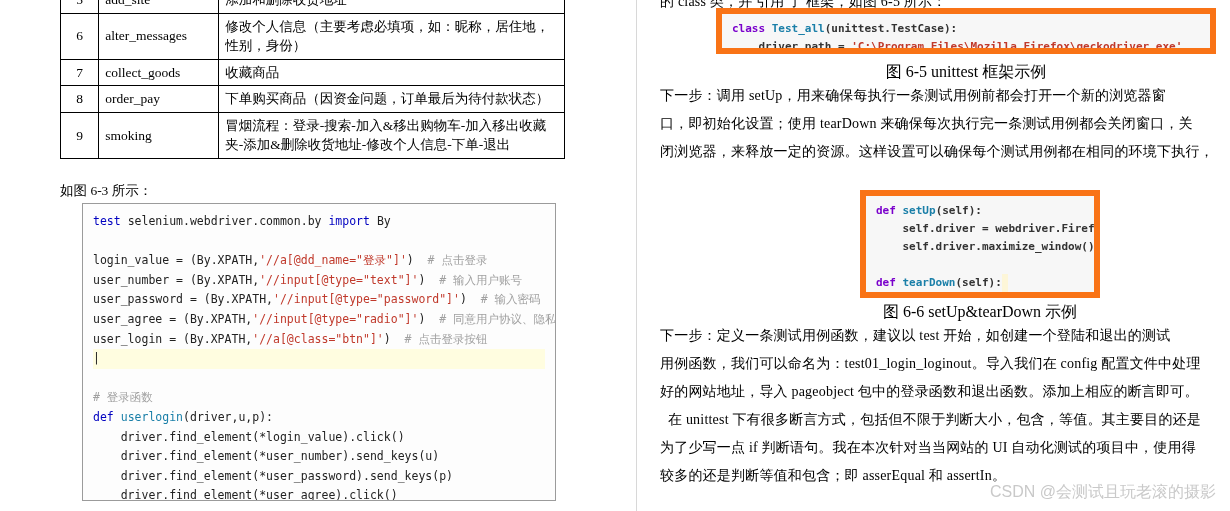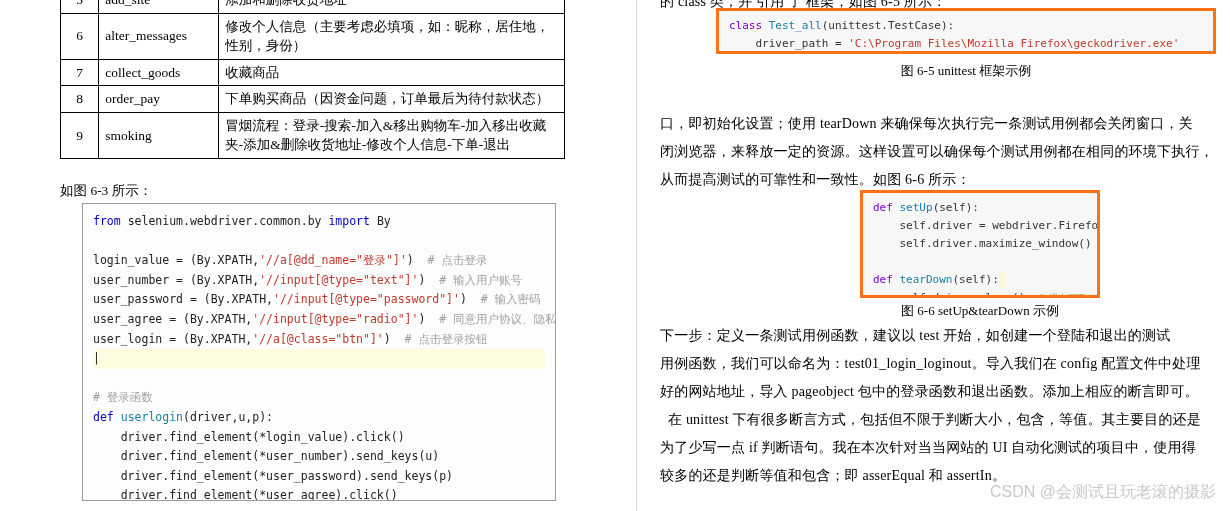--- a/index.html
+++ b/index.html
@@ -118,36 +118,37 @@
   .r-text {
     position: absolute;
     font-size: 14px;
     line-height: 28px;
     color: #000;
     letter-spacing: 0.2px;
   }
   .r-code-box {
     position: absolute;
     background: #f7f7f7;
-    border: 3px solid #f97316;
+    border: 6px solid #f97316;
     box-sizing: border-box;
     overflow: hidden;
+    font-weight: bold;
   }
   .r-code-box pre {
     margin: 0;
     padding: 6px 10px;
     font-family: "DejaVu Sans Mono", monospace;
     font-size: 11px;
     line-height: 18px;
     white-space: pre;
     color: #333;
   }
   .fig-caption {
     position: absolute;
-    font-size: 13px;
+    font-size: 16px;
     text-align: center;
     color: #000;
   }
   .watermark {
     position: absolute;
     right: 14px;
     bottom: 8px;
     font-size: 16px;
     color: #c9c9c9;
     font-family: "Liberation Sans", sans-serif;
@@ -189,21 +190,21 @@
           <td class="col-num">9</td>
           <td class="col-name">smoking</td>
           <td class="col-desc">冒烟流程：登录-搜索-加入&amp;移出购物车-加入移出收藏夹-添加&amp;删除收货地址-修改个人信息-下单-退出</td>
         </tr>
       </tbody>
     </table>
 
     <div class="caption-line">如图 6-3 所示：</div>
 
     <div class="code-box">
-      <pre><span class="kw">from</span> selenium.webdriver.common.by <span class="kw">import</span> By
+      <pre><span class="kw">test</span> selenium.webdriver.common.by <span class="kw">import</span> By
 
 login_value = (By.XPATH,<span class="str">'//a[@dd_name="</span><span class="str-cn">登录</span><span class="str">"]'</span>)  <span class="cmt"># 点击登录</span>
 user_number = (By.XPATH,<span class="str">'//input[@type="text"]'</span>)  <span class="cmt"># 输入用户账号</span>
 user_password = (By.XPATH,<span class="str">'//input[@type="password"]'</span>)  <span class="cmt"># 输入密码</span>
 user_agree = (By.XPATH,<span class="str">'//input[@type="radio"]'</span>)  <span class="cmt"># 同意用户协议、隐私政策</span>
 user_login = (By.XPATH,<span class="str">'//a[@class="btn"]'</span>)  <span class="cmt"># 点击登录按钮</span>
 <span class="caret-line">|</span>
 <span class="cmt"># 登录函数</span>
 <span class="kw">def</span> <span class="fn">userlogin</span>(driver,u,p):
     driver.find_element(*login_value).click()
@@ -220,23 +221,23 @@
 
     <div class="r-text" style="left: 0px; top: -12px; width: 560px;">的 class 类，并 引用 了 框架，如图 6-5 所示：</div>
 
     <div class="r-code-box" style="left: 56px; top: 8px; width: 500px; height: 46px;">
       <pre><span class="kw2">class</span> <span class="fn">Test_all</span>(unittest.TestCase):
     driver_path = <span class="str">'C:\Program Files\Mozilla Firefox\geckodriver.exe'</span></pre>
     </div>
 
     <div class="fig-caption" style="left: 56px; top: 62px; width: 500px;">图 6-5  unittest 框架示例</div>
 
+    <div class="r-text" style="left: 0px; top: 82px; width: 570px;">下一步：调用 setUp，用来确保每执行一条测试用例前都会打开一个新的浏览器窗</div>
     <div class="r-text" style="left: 0px; top: 138px; width: 570px;">闭浏览器，来释放一定的资源。这样设置可以确保每个测试用例都在相同的环境下执行，</div>
     <div class="r-text" style="left: 0px; top: 110px; width: 570px;">口，即初始化设置；使用 tearDown 来确保每次执行完一条测试用例都会关闭窗口，关</div>
-    <div class="r-text" style="left: 0px; top: 166px; width: 570px;">从而提高测试的可靠性和一致性。如图 6-6 所示：</div>
 
     <div class="r-code-box" style="left: 200px; top: 190px; width: 240px; height: 108px;">
       <pre><span class="kw2">def</span> <span class="fn">setUp</span>(self):
     self.driver = webdriver.Firefox()  
     self.driver.maximize_window()
 
 <span class="kw2">def</span> <span class="fn">tearDown</span>(self):<span class="hl-yellow"> </span>
     self.driver.close()  <span class="cmt-sm"># 退出页面</span>
     self.driver.quit()  </pre>
     </div>

